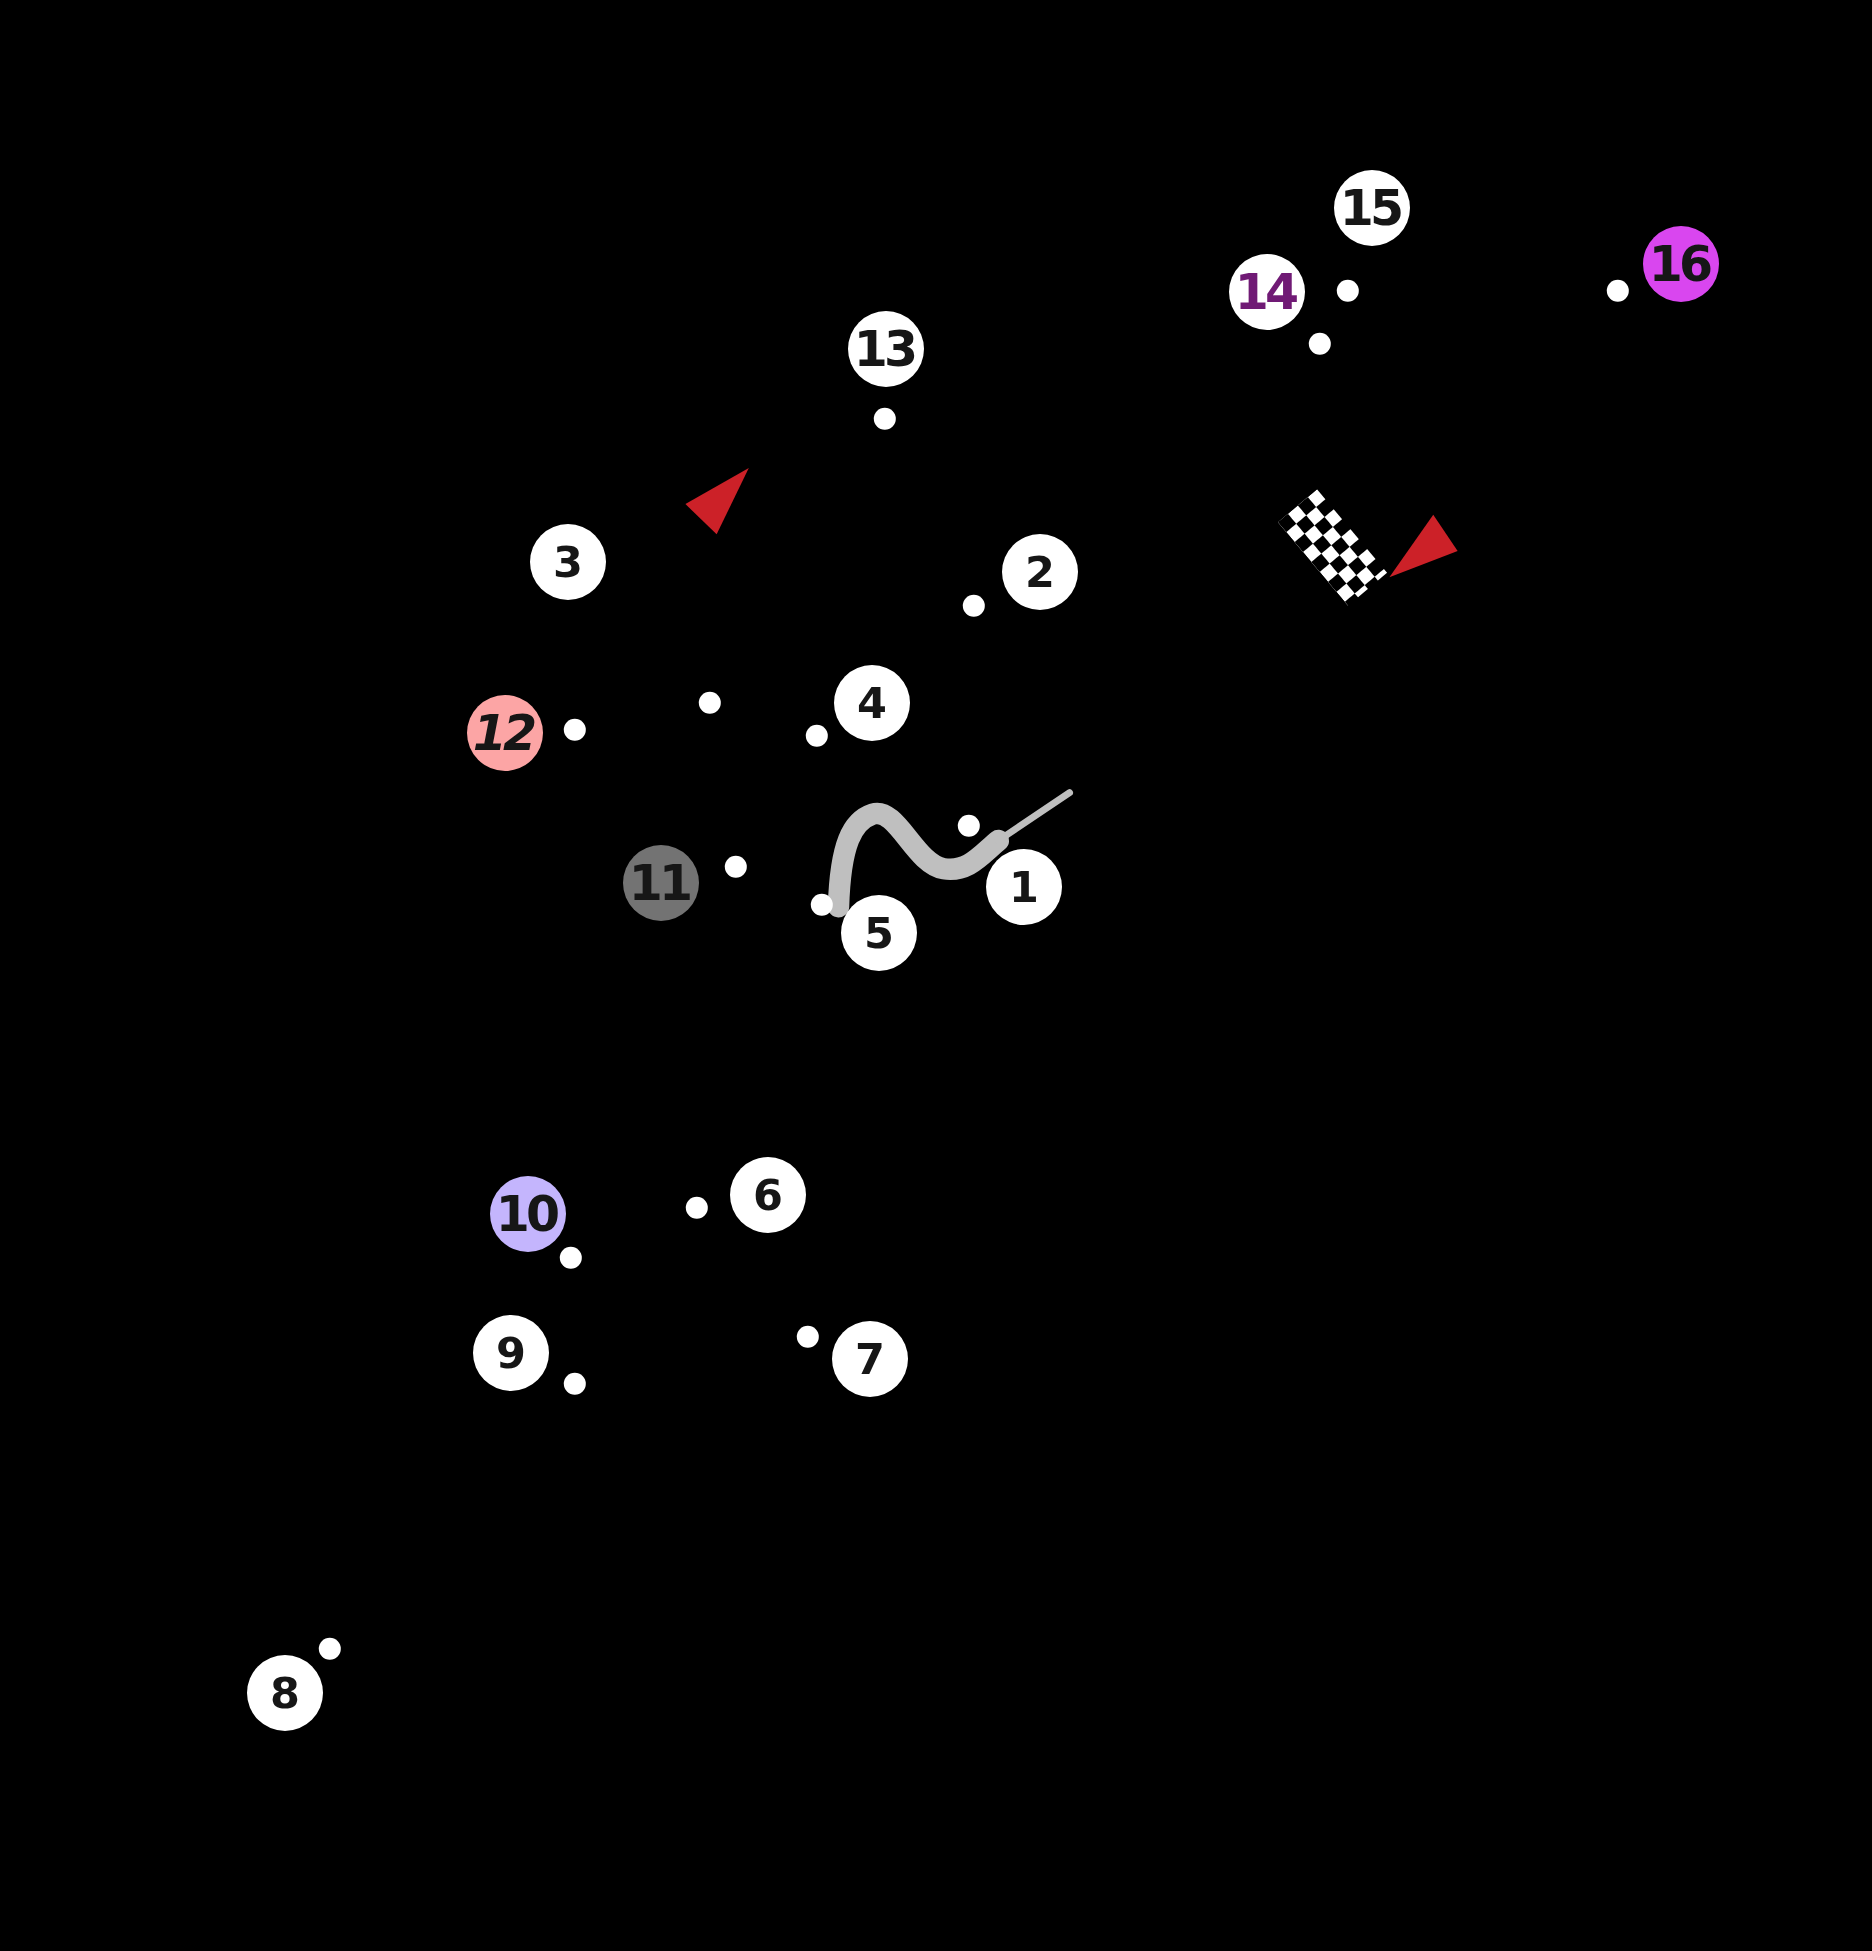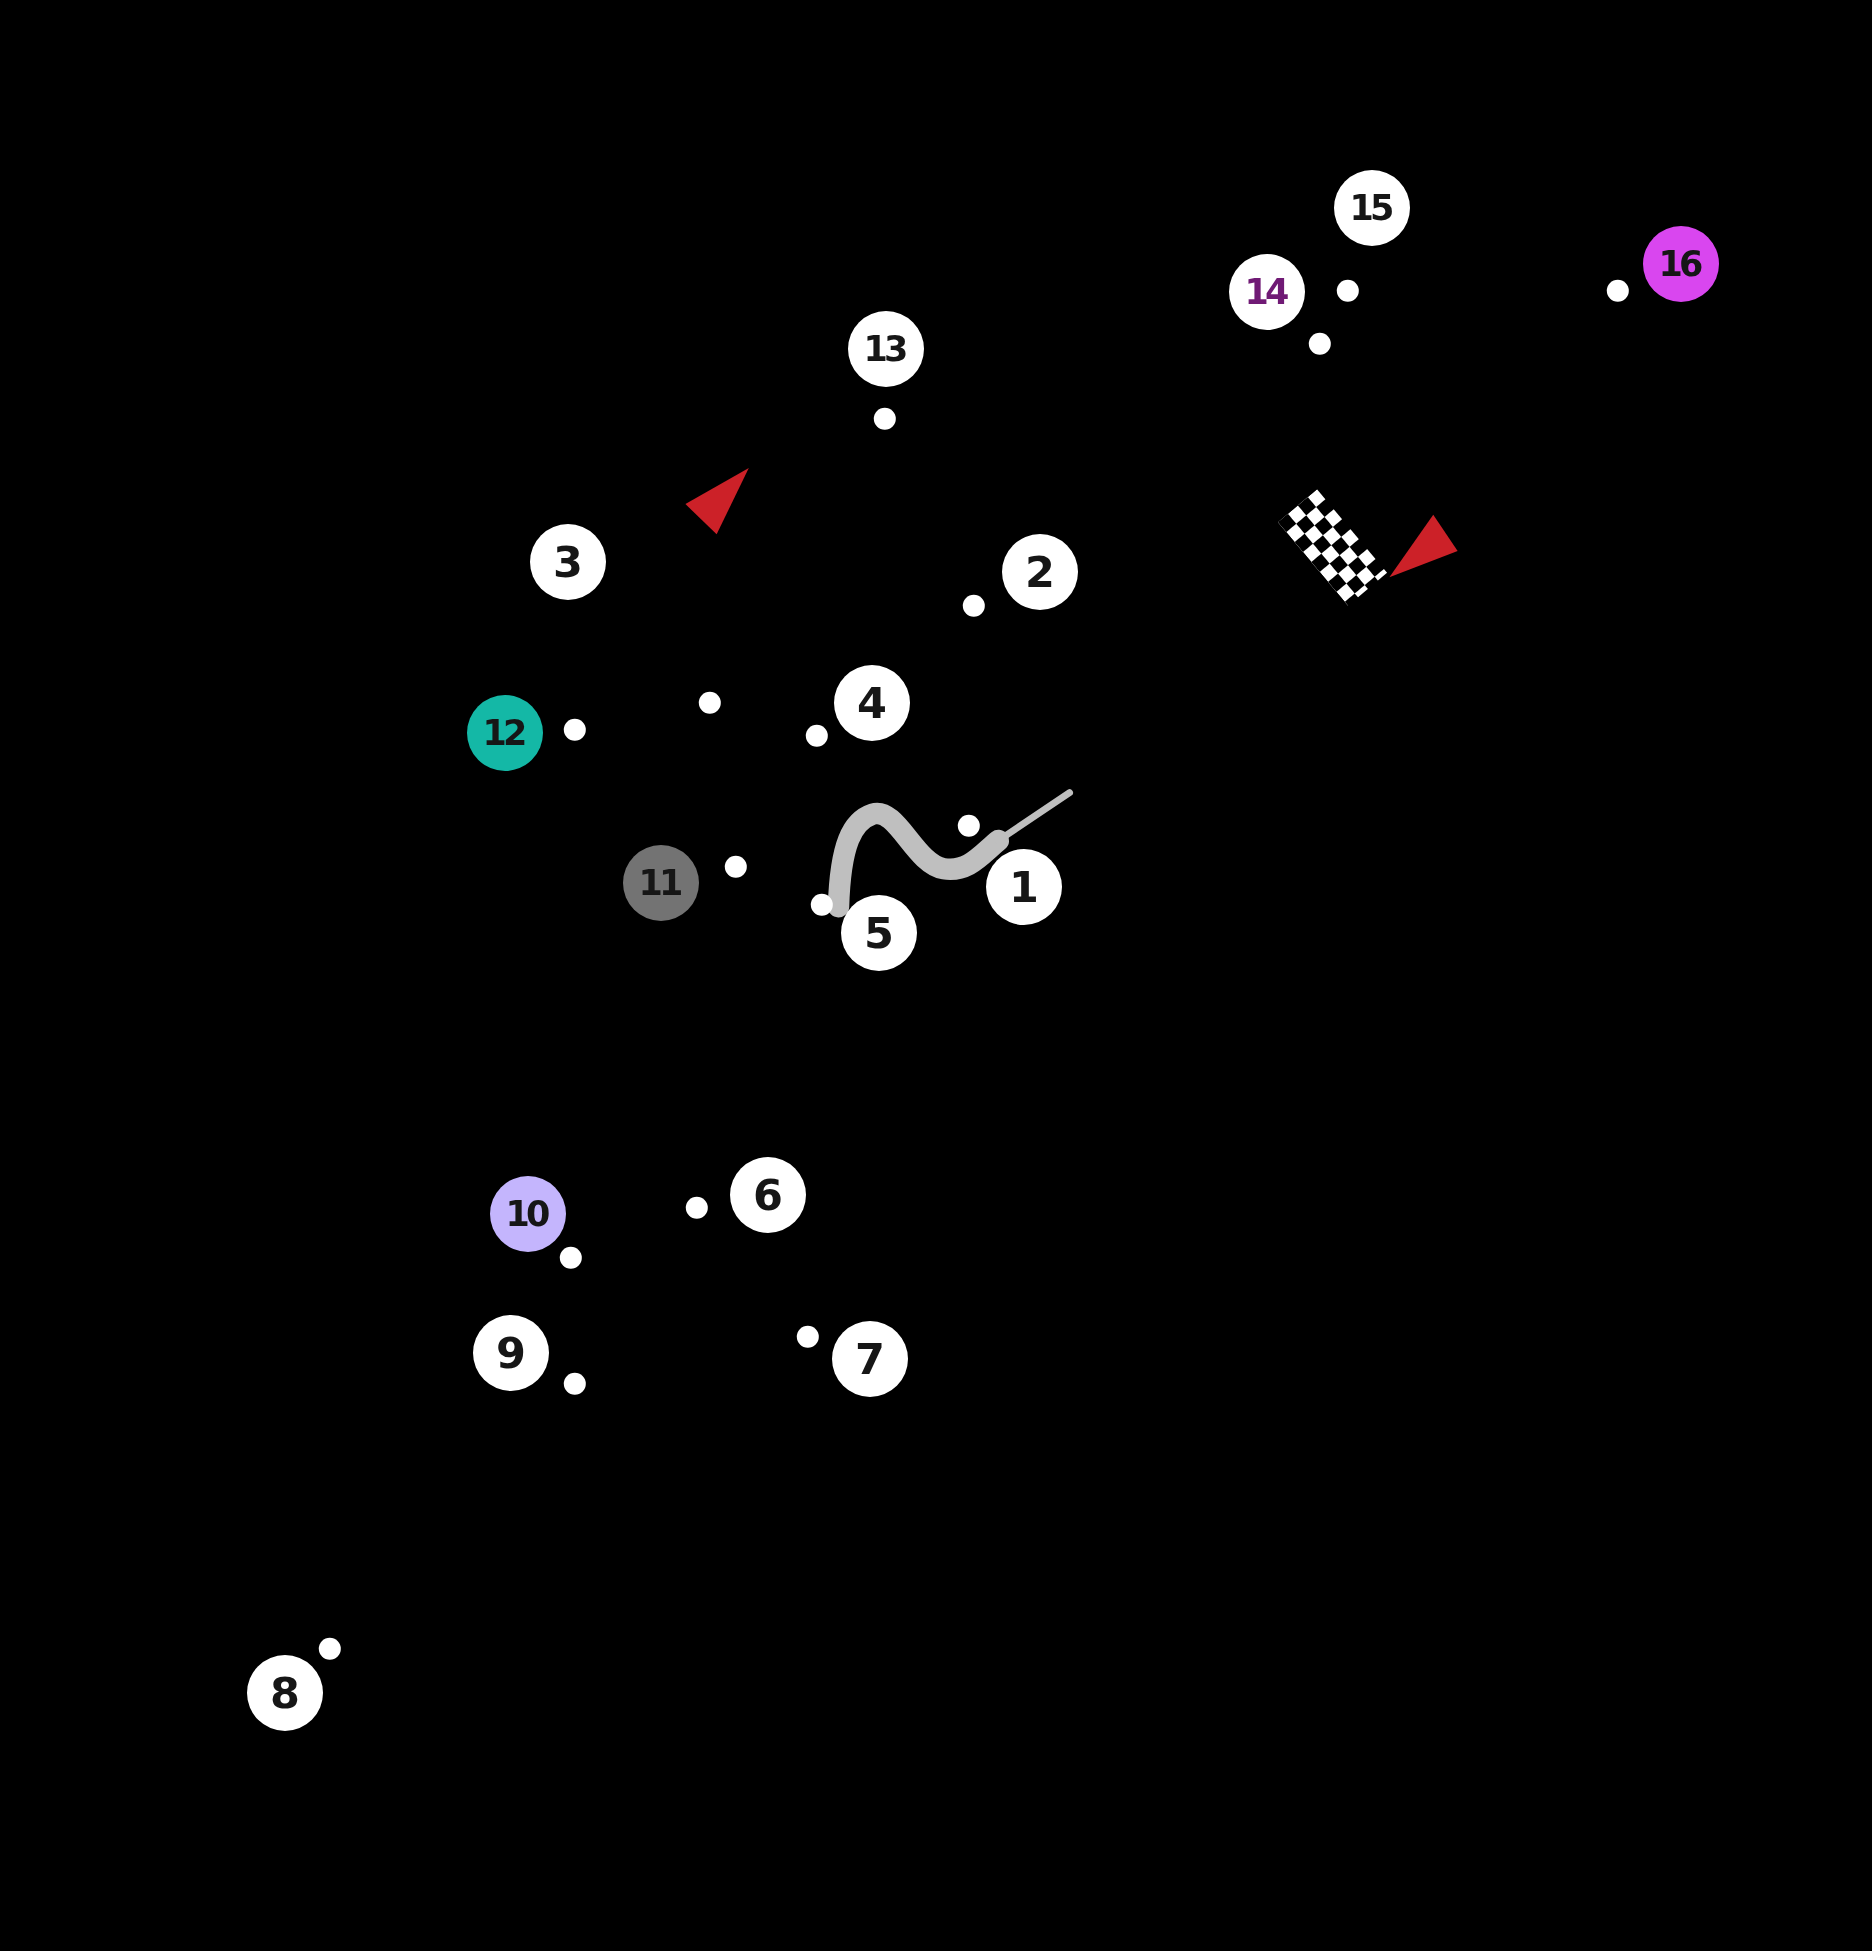--- a/index.html
+++ b/index.html
@@ -16,21 +16,21 @@
     width:76px;height:76px;
     border-radius:50%;
     background:#ffffff;
     display:flex;align-items:center;justify-content:center;
     font-weight:bold;
     font-size:43px;
     color:#161616;
     line-height:1;
     transform:translate(-50%,-50%);
   }
-  .turn-marker.two-digit{font-size:35px;letter-spacing:-3.9px;}
+  .turn-marker.two-digit{font-size:49px;letter-spacing:-3.9px;}
   .turn-marker.two-digit span{margin-left:-3.9px;}
   .corner-dot{
     position:absolute;
     width:22.4px;height:22.4px;
     border-radius:50%;
     background:#ffffff;
     transform:translate(-50%,-50%);
   }
   #finish-flag{
     position:absolute;
@@ -98,21 +98,21 @@
       </div>
       <div class="turn-marker" style="left: 511px; top: 1353px; background: rgb(255, 255, 255); color: rgb(22, 22, 22);">
         <span>9</span>
       </div>
       <div class="turn-marker two-digit" style="left: 528px; top: 1214px; background: #c4b5fd; color: rgb(22, 22, 22);">
         <span>10</span>
       </div>
       <div class="turn-marker two-digit" style="left: 661px; top: 883px; background: #737373; color: rgb(22, 22, 22);">
         <span>11</span>
       </div>
-      <div class="turn-marker two-digit" style="left: 505px; top: 733px; background: #14b8a6; color: rgb(22, 22, 22);">
+      <div class="turn-marker two-digit" style="left: 505px; top: 733px; background: #fca5a5; color: rgb(22, 22, 22); font-style: italic;">
         <span>12</span>
       </div>
       <div class="turn-marker two-digit" style="left: 886px; top: 349px; background: rgb(255, 255, 255); color: rgb(22, 22, 22); align-items: center;">
         <span>13</span>
       </div>
       <div class="turn-marker two-digit" style="left: 1267px; top: 292px; background: rgb(255, 255, 255); color: #701a75;">
         <span>14</span>
       </div>
       <div class="turn-marker two-digit" style="left: 1372px; top: 208px; background: rgb(255, 255, 255); color: rgb(22, 22, 22);">
         <span>15</span>

